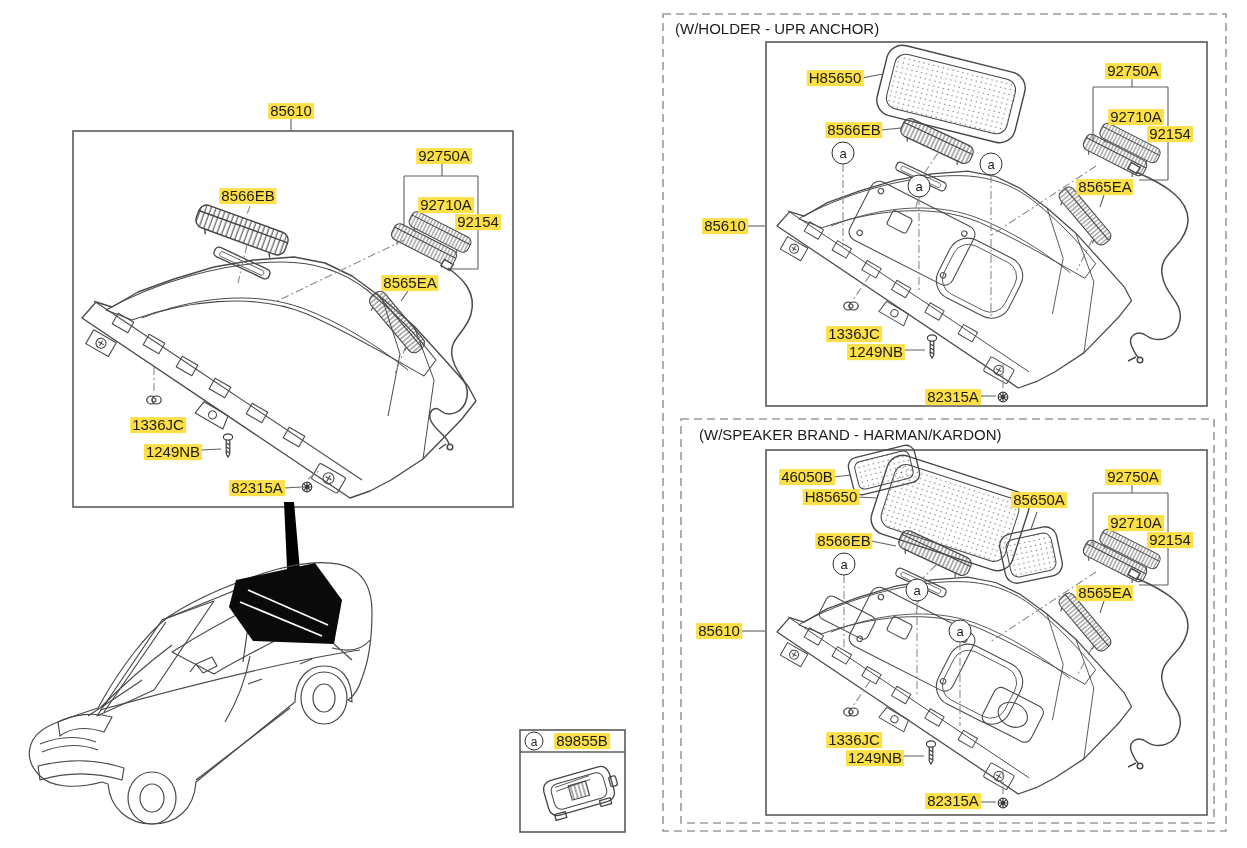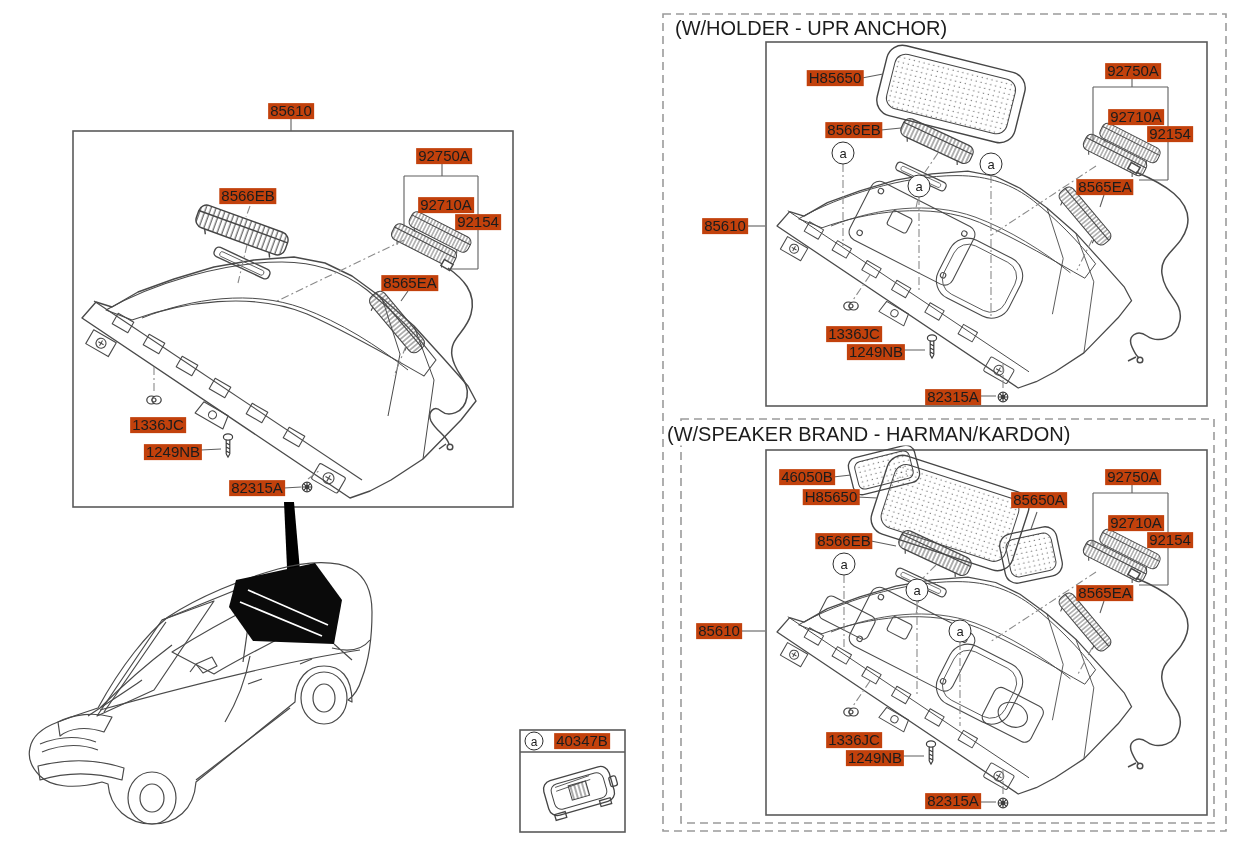--- a/index.html
+++ b/index.html
@@ -1,21 +1,21 @@
 <!DOCTYPE html>
 <html><head>
 <meta charset="utf-8">
 <style>
   html,body{margin:0;padding:0;background:#fff;}
   .stage{position:relative;width:1247px;height:848px;background:#fff;overflow:hidden;
          font-family:"Liberation Sans",sans-serif;}
   .art{position:absolute;left:0;top:0;}
   .lbl{position:absolute;transform:translate(-50%,-50%);font-size:15px;color:#1c1c1c;
-       white-space:nowrap;background:#c2410c;padding:0 2px;line-height:1.05;}
-  .hdr{position:absolute;transform:translateY(-50%);font-size:20px;color:#1c1c1c;
+       white-space:nowrap;background:#fde047;padding:0 2px;line-height:1.05;}
+  .hdr{position:absolute;transform:translateY(-50%);font-size:15px;color:#1c1c1c;
        white-space:nowrap;background:#fff;padding:0 3px;}
   .amk{position:absolute;width:21px;height:21px;border:1.3px solid #2e2e2e;border-radius:50%;
        background:#fff;display:flex;align-items:center;justify-content:center;
        font-size:13px;color:#1c1c1c;transform:translate(-50%,-50%);}
   .amk.small{width:17px;height:17px;font-size:12px;}
 </style>
 </head>
 <body>
 
 <div class="stage">
@@ -306,33 +306,33 @@
 <div class="lbl" style="left:1136px;top:117px">92710A</div>
 <div class="lbl" style="left:1170px;top:134px">92154</div>
 <div class="lbl" style="left:1105px;top:187px">8565EA</div>
 <div class="lbl" style="left:854px;top:334px">1336JC</div>
 <div class="lbl" style="left:876px;top:352px">1249NB</div>
 <div class="lbl" style="left:953px;top:397px">82315A</div>
 <div class="amk" style="left:843px;top:153px">a</div>
 <div class="amk" style="left:919px;top:186px">a</div>
 <div class="amk" style="left:991px;top:164px">a</div>
 
-<div class="hdr" style="left:664px;top:434px">(W/SPEAKER BRAND - HARMAN/KARDON)</div>
+<div class="hdr" style="left:696px;top:434px">(W/SPEAKER BRAND - HARMAN/KARDON)</div>
 <div class="lbl" style="left:719px;top:631px">85610</div>
 <div class="lbl" style="left:807px;top:477px">46050B</div>
 <div class="lbl" style="left:831px;top:497px">H85650</div>
 <div class="lbl" style="left:1039px;top:500px">85650A</div>
 <div class="lbl" style="left:844px;top:541px">8566EB</div>
 <div class="lbl" style="left:1133px;top:477px">92750A</div>
 <div class="lbl" style="left:1136px;top:523px">92710A</div>
 <div class="lbl" style="left:1170px;top:540px">92154</div>
 <div class="lbl" style="left:1105px;top:593px">8565EA</div>
 <div class="lbl" style="left:854px;top:740px">1336JC</div>
 <div class="lbl" style="left:875px;top:758px">1249NB</div>
 <div class="lbl" style="left:953px;top:801px">82315A</div>
 <div class="amk" style="left:844px;top:564px">a</div>
 <div class="amk" style="left:917px;top:590px">a</div>
 <div class="amk" style="left:960px;top:631px">a</div>
 
 <div class="amk small" style="left:534px;top:741px">a</div>
-<div class="lbl" style="left:582px;top:741px">40347B</div>
+<div class="lbl" style="left:582px;top:741px">89855B</div>
 
 </div>
 
 </body></html>

